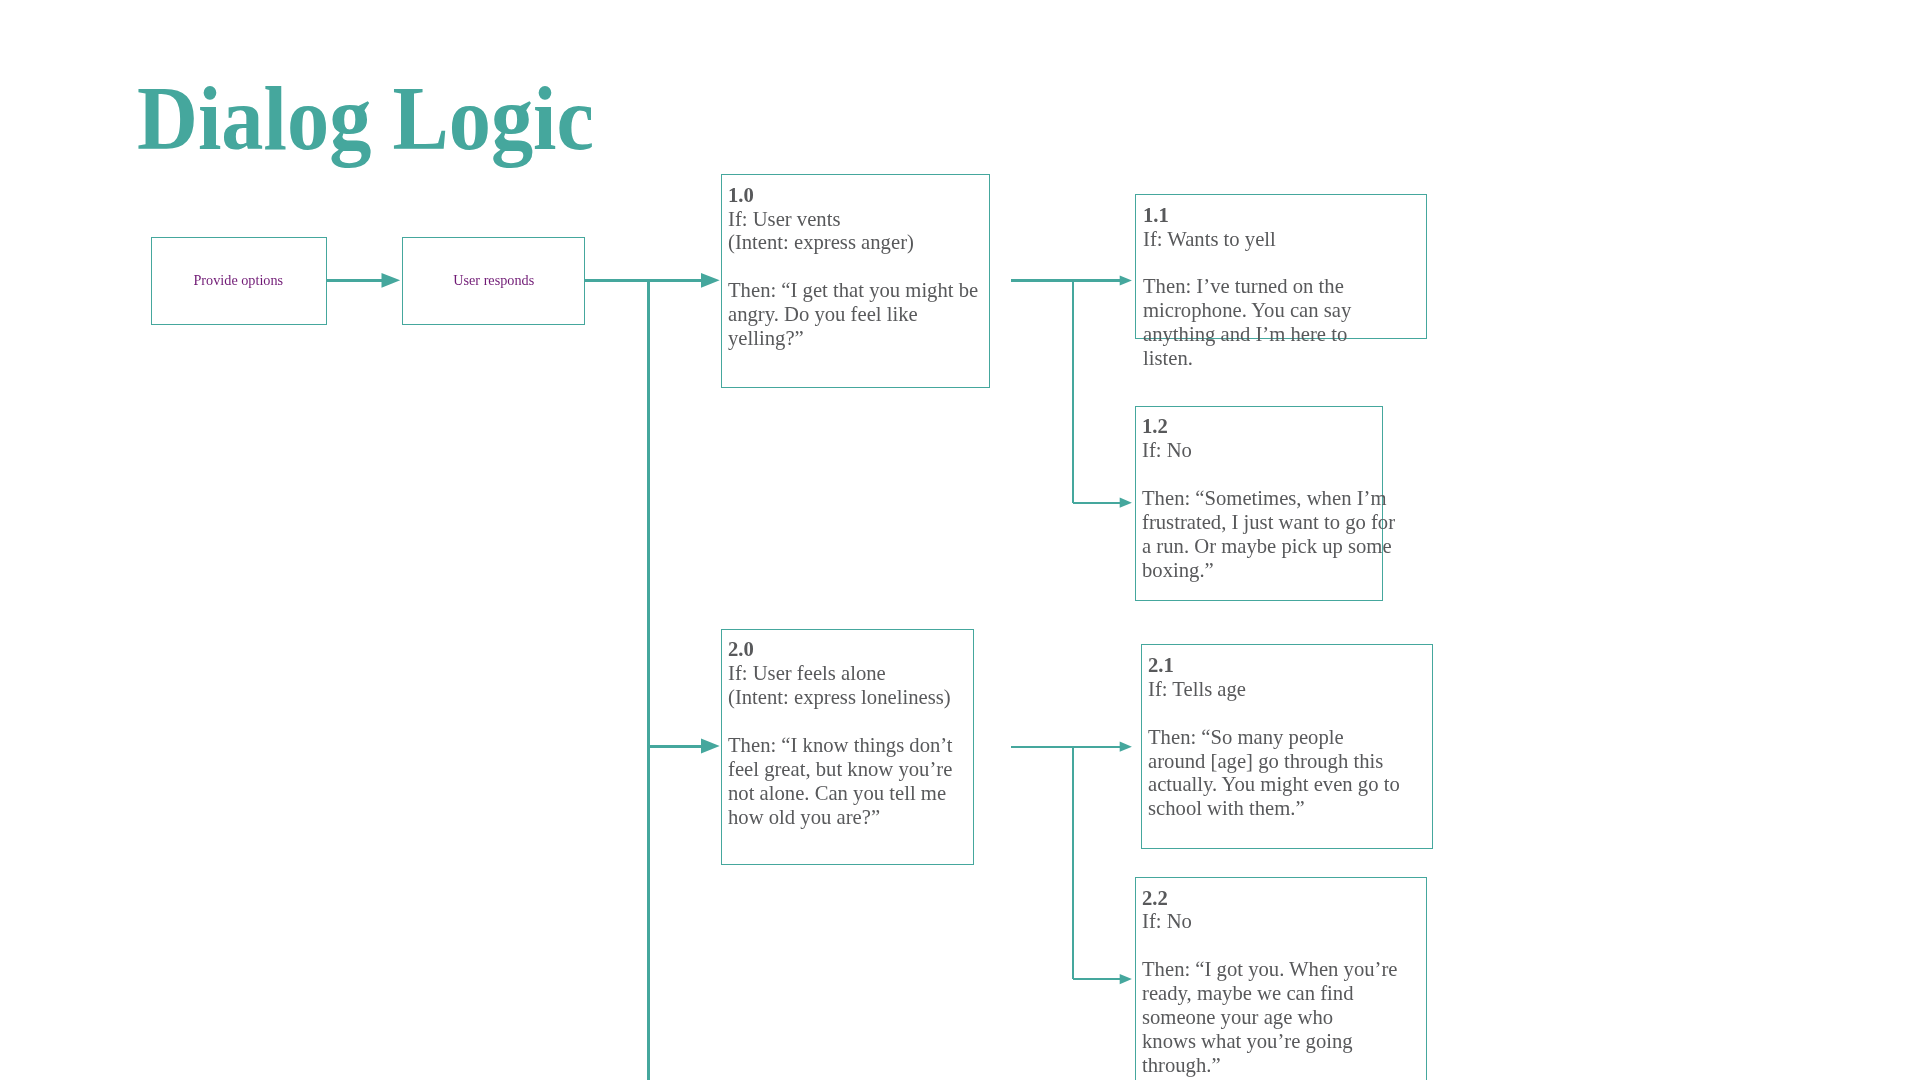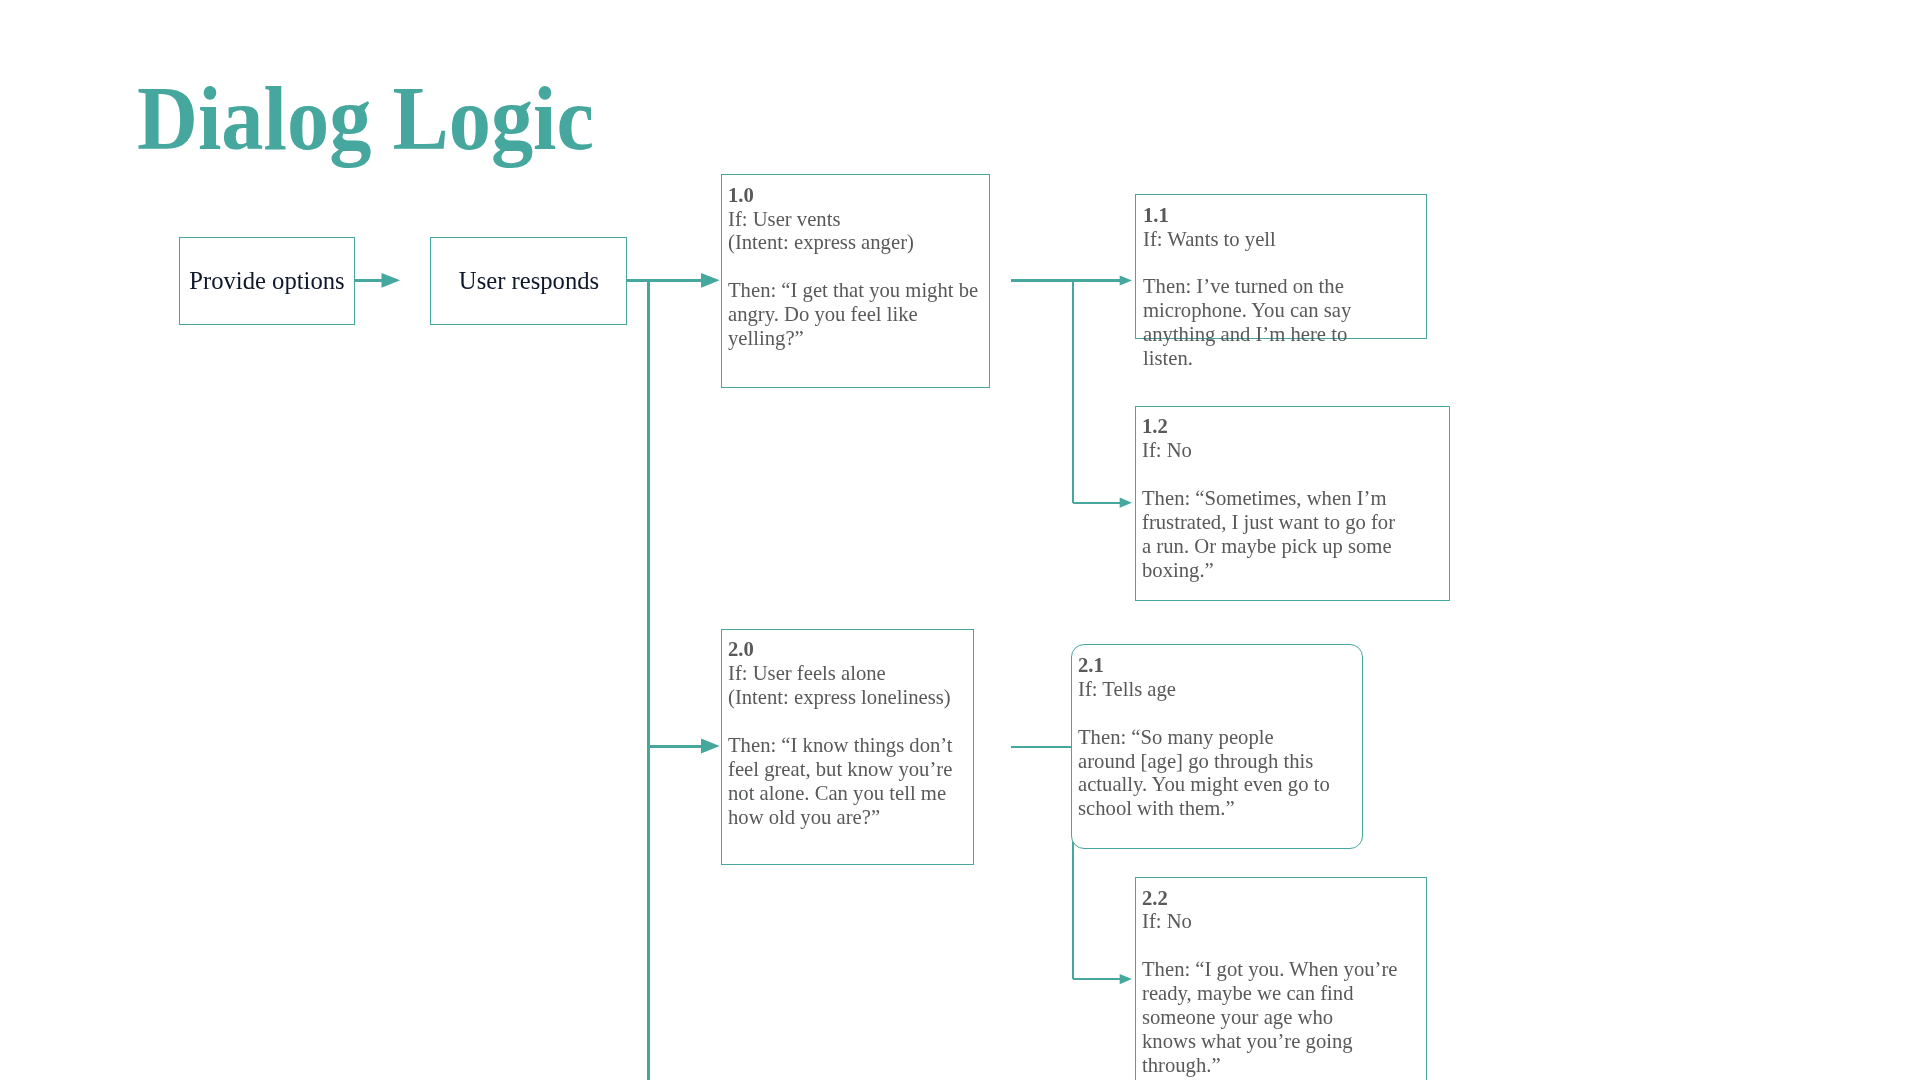--- a/index.html
+++ b/index.html
@@ -26,21 +26,21 @@
   .node .body{
     position:absolute;left:6.3px;top:8.75px;
     font-size:21.8px;line-height:23.9px;color:#58595b;
     white-space:nowrap;transform:scaleX(0.948) translateZ(0);transform-origin:0 0;
   }
   .node .num{font-weight:bold;}
   .node .gap{display:block;height:23.9px;}
   .node .ln{display:block;}
   .simple{
     display:flex;align-items:center;justify-content:center;
-    font-size:26px;color:#0f172a;margin-left:28px;
+    font-size:15px;color:#701a75;
   }
   .simple span{display:inline-block;transform:scaleX(0.948) translateZ(0);}
 </style>
 </head>
 <body>
 
 <div id="canvas">
 
   <div id="title">Dialog Logic</div>
 
@@ -61,21 +61,21 @@
       <polygon points="1119.7,497.6 1131.9,502.7 1119.7,507.8"></polygon>
       <polygon points="1119.7,741.6 1131.9,746.7 1119.7,751.8"></polygon>
       <polygon points="1119.7,974.0 1131.9,979.1 1119.7,984.2"></polygon>
     </g>
   </svg>
 
   <div class="node simple" style="left:150.60px;top:236.50px;width:176.00px;height:88.70px;">
     <span>Provide options</span>
   </div>
 
-  <div class="node simple" style="left:402.20px;top:236.80px;width:197px;height:88.40px;">
+  <div class="node simple" style="left:402.20px;top:236.80px;width:183px;height:88.40px;">
     <span>User responds</span>
   </div>
 
   <div class="node" style="left:720.90px;top:173.90px;width:269px;height:213.80px;">
     <div class="body">
       <span class="ln num">1.0</span>
       <span class="ln">If: User vents</span>
       <span class="ln">(Intent: express anger)</span>
       <span class="gap"></span>
       <span class="ln">Then: “I get that you might be</span>
@@ -89,21 +89,21 @@
       <span class="ln num">1.1</span>
       <span class="ln">If: Wants to yell</span>
       <span class="gap"></span>
       <span class="ln">Then: I’ve turned on the</span>
       <span class="ln">microphone. You can say</span>
       <span class="ln">anything and I’m here to</span>
       <span class="ln">listen.</span>
     </div>
   </div>
 
-  <div class="node" style="left:1135.10px;top:405.70px;width:315px;height:195.50px;">
+  <div class="node" style="left:1135.10px;top:405.70px;width:248px;height:195.50px;">
     <div class="body">
       <span class="ln num">1.2</span>
       <span class="ln">If: No</span>
       <span class="gap"></span>
       <span class="ln">Then: “Sometimes, when I’m</span>
       <span class="ln">frustrated, I just want to go for</span>
       <span class="ln">a run. Or maybe pick up some</span>
       <span class="ln">boxing.”</span>
     </div>
   </div>
@@ -114,21 +114,21 @@
       <span class="ln">If: User feels alone</span>
       <span class="ln">(Intent: express loneliness)</span>
       <span class="gap"></span>
       <span class="ln">Then: “I know things don’t</span>
       <span class="ln">feel great, but know you’re</span>
       <span class="ln">not alone. Can you tell me</span>
       <span class="ln">how old you are?”</span>
     </div>
   </div>
 
-  <div class="node" style="left:1071px;top:644.20px;width:292.40px;height:204.80px;border-radius:13px;">
+  <div class="node" style="left:1141px;top:644.20px;width:292.40px;height:204.80px;">
     <div class="body">
       <span class="ln num">2.1</span>
       <span class="ln">If: Tells age</span>
       <span class="gap"></span>
       <span class="ln">Then: “So many people</span>
       <span class="ln">around [age] go through this</span>
       <span class="ln">actually. You might even go to</span>
       <span class="ln">school with them.”</span>
     </div>
   </div>

